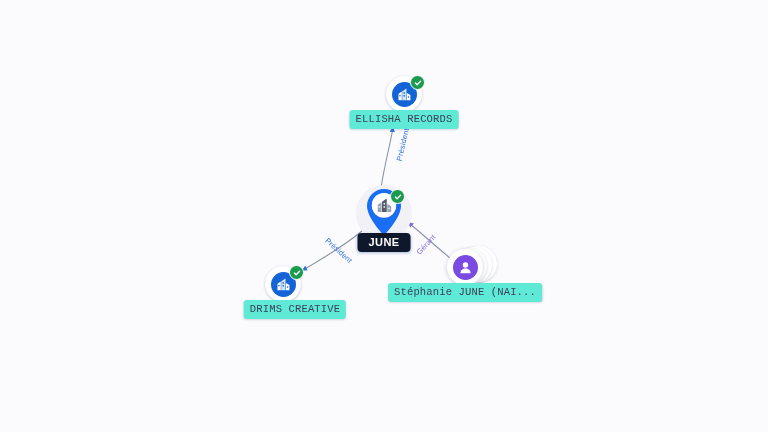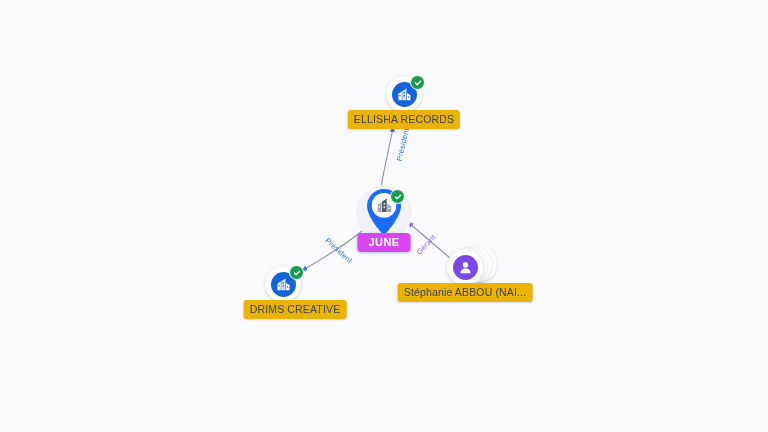--- a/index.html
+++ b/index.html
@@ -143,35 +143,36 @@
     align-items: center;
     justify-content: center;
     box-sizing: content-box;
   }
 
   
   .node-label {
     position: absolute;
     transform: translateX(-50%);
     white-space: nowrap;
-    background: #eab308;
+    background: #5eead4;
     color: #3d4256;
     font-size: 10.5px;
     letter-spacing: 0.15px;
     padding: 3px 6px 4px 6px;
     border-radius: 3px;
     box-shadow: 0 1px 2px rgba(40,50,90,0.18);
     cursor: pointer;
+    font-family: Liberation Mono, monospace;
   }
 
   .pill-label {
     position: absolute;
     transform: translateX(-50%);
     white-space: nowrap;
-    background: #d946ef;
+    background: #0f172a;
     color: #ffffff;
     font-size: 11px;
     font-weight: bold;
     letter-spacing: 0.4px;
     padding: 3px 11px 4px 11px;
     border-radius: 4px;
     box-shadow: 0 1px 3px rgba(20,60,160,0.35);
     cursor: pointer;
   }
 
@@ -304,16 +305,16 @@
         <div class="sheet s0">
           <div class="disc">
             <svg width="15" height="15" viewBox="0 0 16 16" xmlns="http://www.w3.org/2000/svg">
               <circle cx="8" cy="5.4" r="2.9" fill="#ffffff"></circle>
               <path d="M2.6 14 C2.6 10.6 5.0 9.0 8 9.0 C11 9.0 13.4 10.6 13.4 14 Z" fill="#ffffff"></path>
             </svg>
           </div>
         </div>
       </div>
     </div>
-    <div class="node-label" style="left:0px; top:16px;">Stéphanie ABBOU (NAI...</div>
+    <div class="node-label" style="left:0px; top:16px;">Stéphanie JUNE (NAI...</div>
   </div>
 
 </div>
 
 </body></html>

